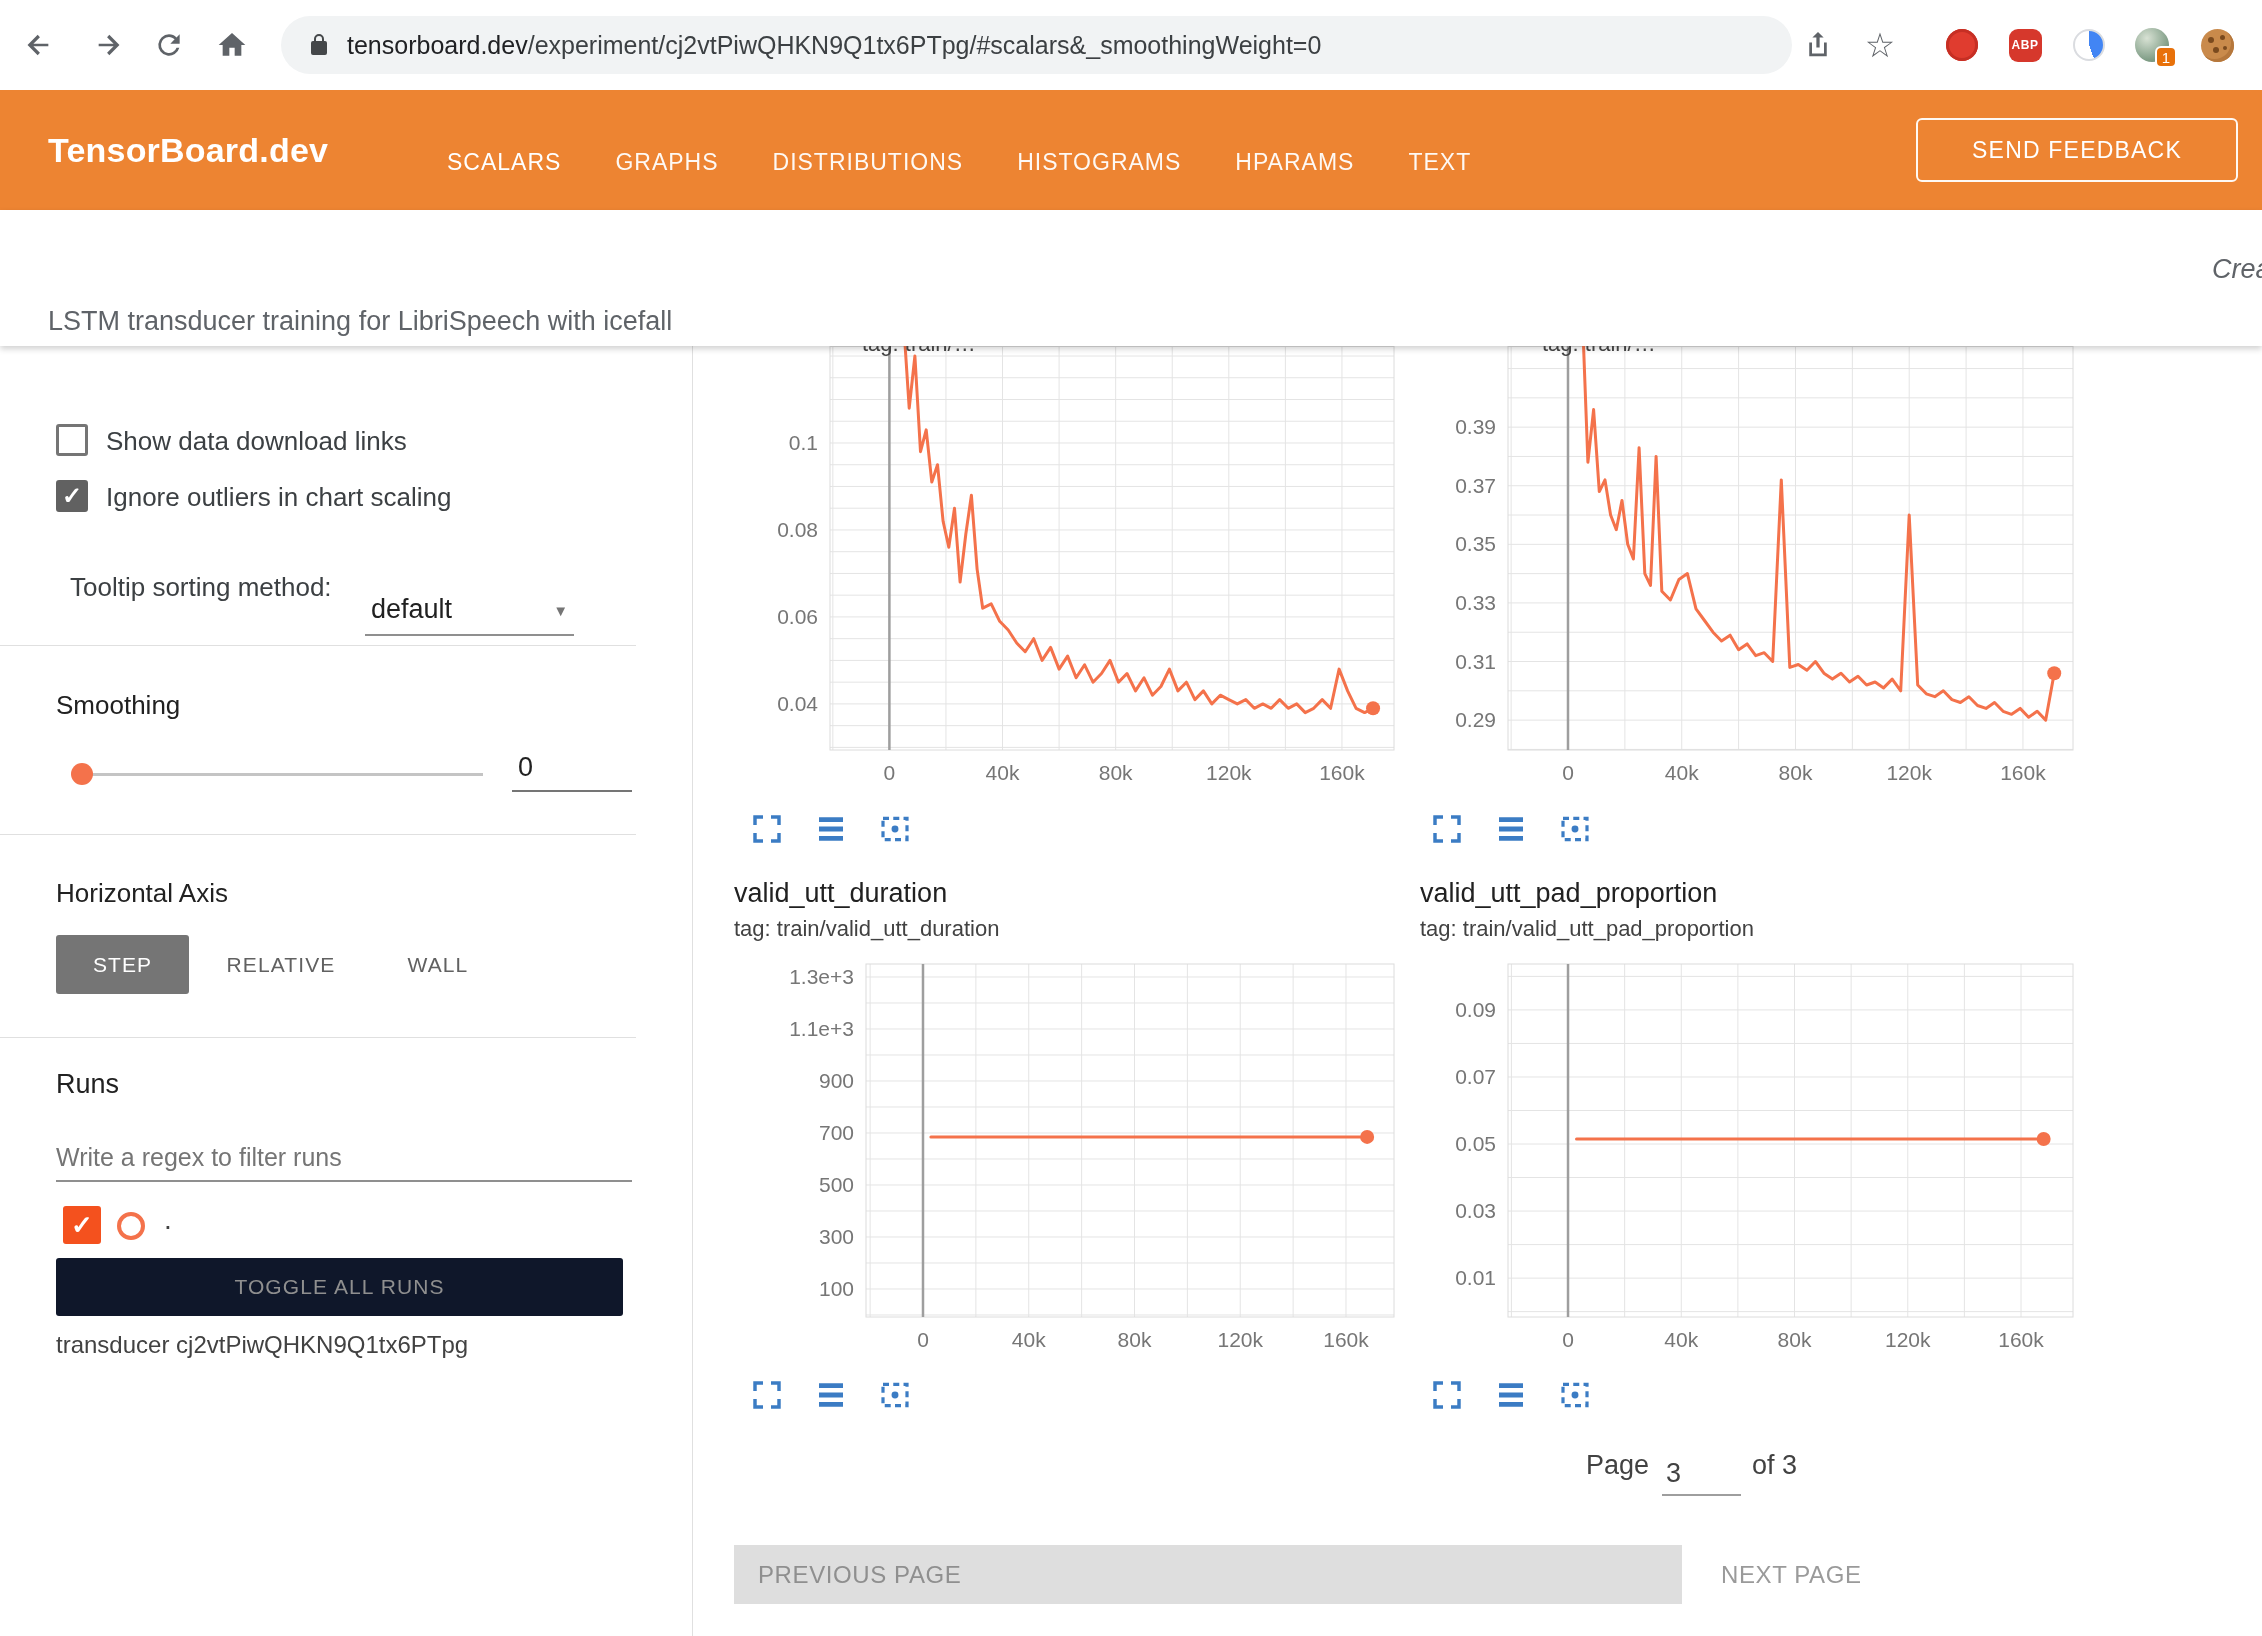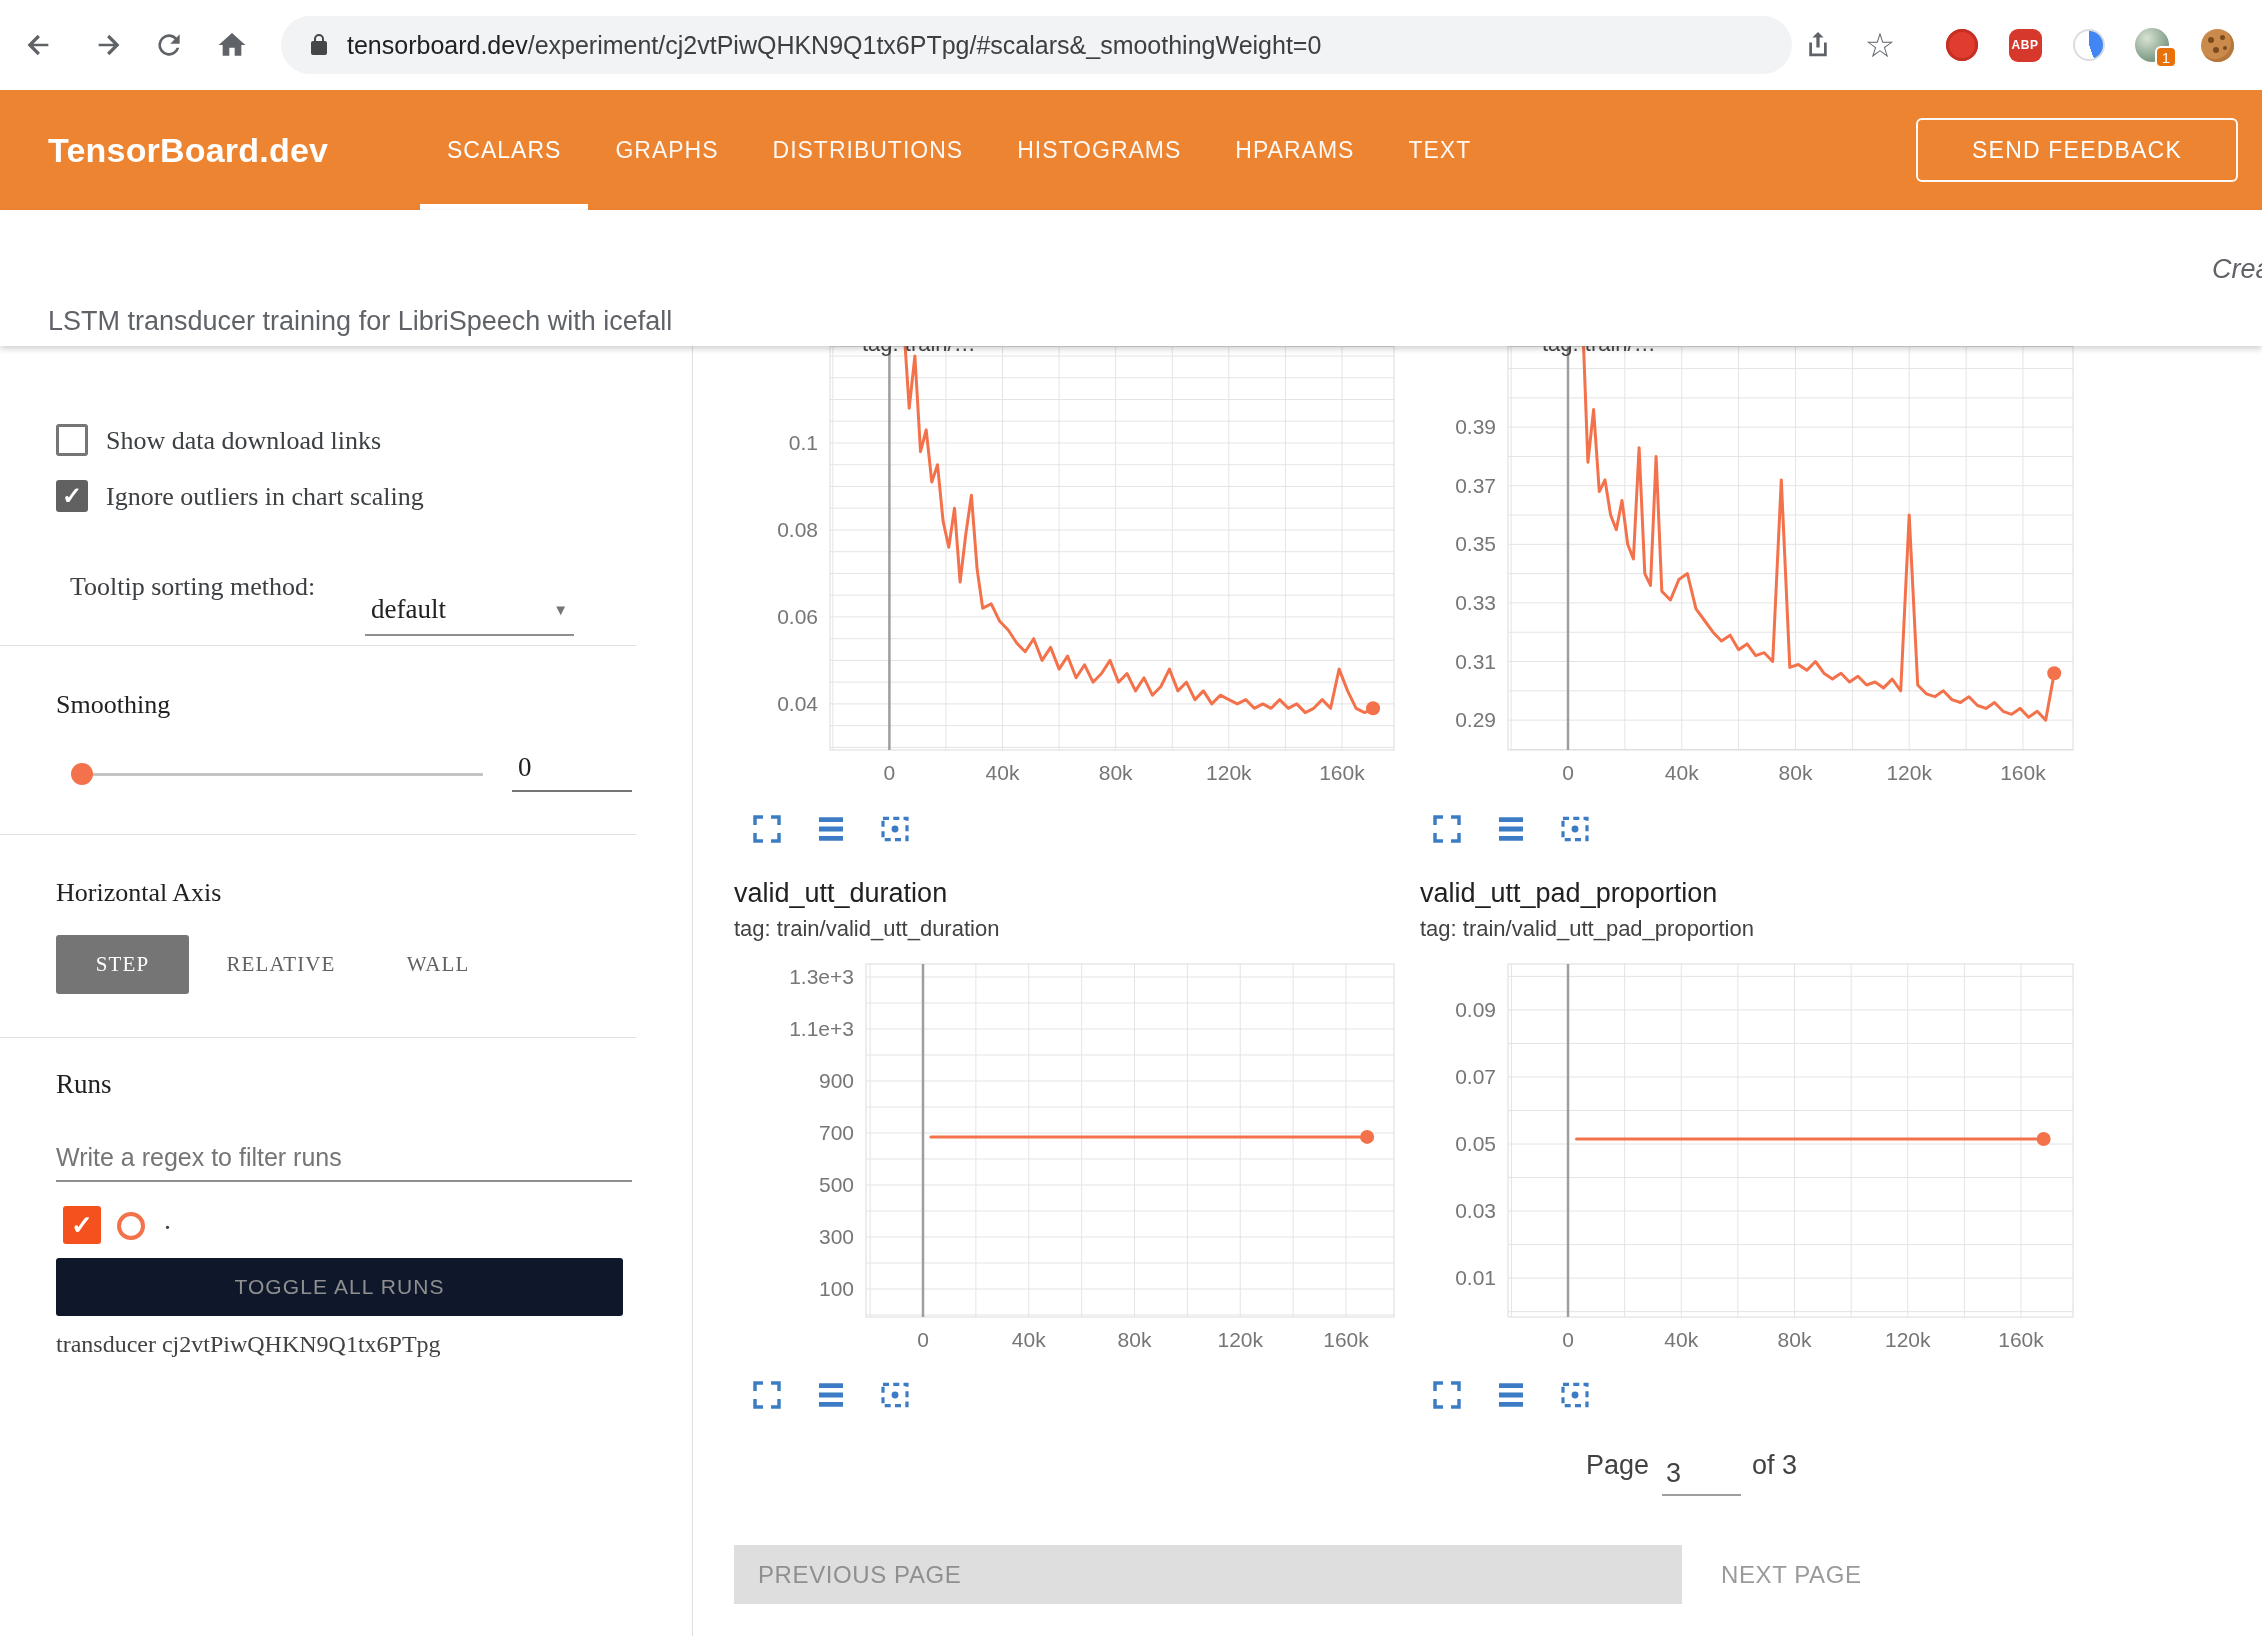--- a/index.html
+++ b/index.html
@@ -1,20 +1,20 @@
 <!DOCTYPE html>
 <html><head>
 <meta charset="utf-8">
 <style>
   html,body{margin:0;padding:0;}
   body{
     width:2262px;height:1636px;position:relative;overflow:hidden;background:#ffffff;
     font-family:"Liberation Sans",sans-serif;color:#212121;
   }
-  .abs{position:absolute;font-family:Liberation Serif, serif;}
+  .abs{position:absolute;}
 
   
   #browser-bar{position:absolute;left:0;top:0;width:2262px;height:90px;background:#ffffff;}
   .chrome-btn{position:absolute;top:27px;width:36px;height:36px;display:flex;align-items:center;justify-content:center;cursor:pointer;}
   .chrome-btn svg{width:32px;height:32px;fill:#5f6368;}
   #url-pill{position:absolute;left:281px;top:16px;width:1511px;height:58px;border-radius:29px;background:#f1f3f4;display:flex;align-items:center;padding:0 26px;box-sizing:border-box;}
   #url-pill svg{width:24px;height:24px;fill:#444749;flex:0 0 auto;margin-right:16px;}
   .url-text{font-size:25px;white-space:nowrap;overflow:hidden;}
   .url-domain{color:#202124;}
   .url-path{color:#3c4043;}
@@ -25,21 +25,21 @@
   .pie-circle{width:32px;height:32px;border-radius:50%;border:2px solid #dadce0;box-sizing:border-box;background:conic-gradient(#4285f4 0 160deg,#ffffff 160deg 360deg);}
   .avatar-circle{width:34px;height:34px;border-radius:50%;background:radial-gradient(circle at 35% 30%,#d8e2d4,#7d9b84 70%,#5d7a64);position:relative;}
   .avatar-badge{position:absolute;right:-8px;bottom:-6px;width:22px;height:22px;border-radius:6px;background:#e8710a;color:#fff;font-size:15px;display:flex;align-items:center;justify-content:center;border:2px solid #fff;box-sizing:border-box;}
   .cookie-circle{width:33px;height:33px;border-radius:50%;background:#c98a4b;position:relative;box-shadow:inset -3px -3px 0 #b5773c;}
   .cookie-circle i{position:absolute;border-radius:50%;background:#7a4a1e;}
 
   
   #app-header{position:absolute;left:0;top:90px;width:2262px;height:120px;background:#ed8432;}
   #logo{position:absolute;left:48px;top:0;height:120px;display:flex;align-items:center;color:#ffffff;font-size:34px;font-weight:600;letter-spacing:0.2px;}
   #nav-tabs{position:absolute;left:420px;top:0;height:120px;display:flex;}
-  .tab{height:120px;display:flex;align-items:center;padding:0 27px;color:rgba(255,255,255,0.95);font-size:23px;letter-spacing:1px;cursor:pointer;}
+  .tab{height:120px;display:flex;align-items:center;padding:12px 27px;color:rgba(255,255,255,0.95);font-size:23px;letter-spacing:1px;cursor:pointer;}
   .tab.active{color:#ffffff;box-shadow:inset 0 -6px 0 0 #ffffff;}
   #feedback-btn{position:absolute;left:1916px;top:28px;width:322px;height:64px;border:2px solid rgba(255,255,255,0.95);border-radius:6px;color:#ffffff;font-size:23px;letter-spacing:1.2px;display:flex;align-items:center;justify-content:center;box-sizing:border-box;cursor:pointer;}
 
   
   #subheader{position:absolute;left:0;top:210px;width:2262px;height:136px;background:#ffffff;box-shadow:0 3px 6px rgba(0,0,0,0.18);z-index:4;}
   #created-trunc{position:absolute;left:2212px;top:44px;font-size:27px;font-style:italic;color:#5f6368;white-space:nowrap;}
   #exp-desc{position:absolute;left:48px;top:96px;font-size:27px;color:#5f6368;}
 
   
   #sidebar{position:absolute;left:0;top:346px;width:693px;height:1290px;background:#ffffff;border-right:1px solid #e0e0e0;box-sizing:border-box;z-index:3;}

